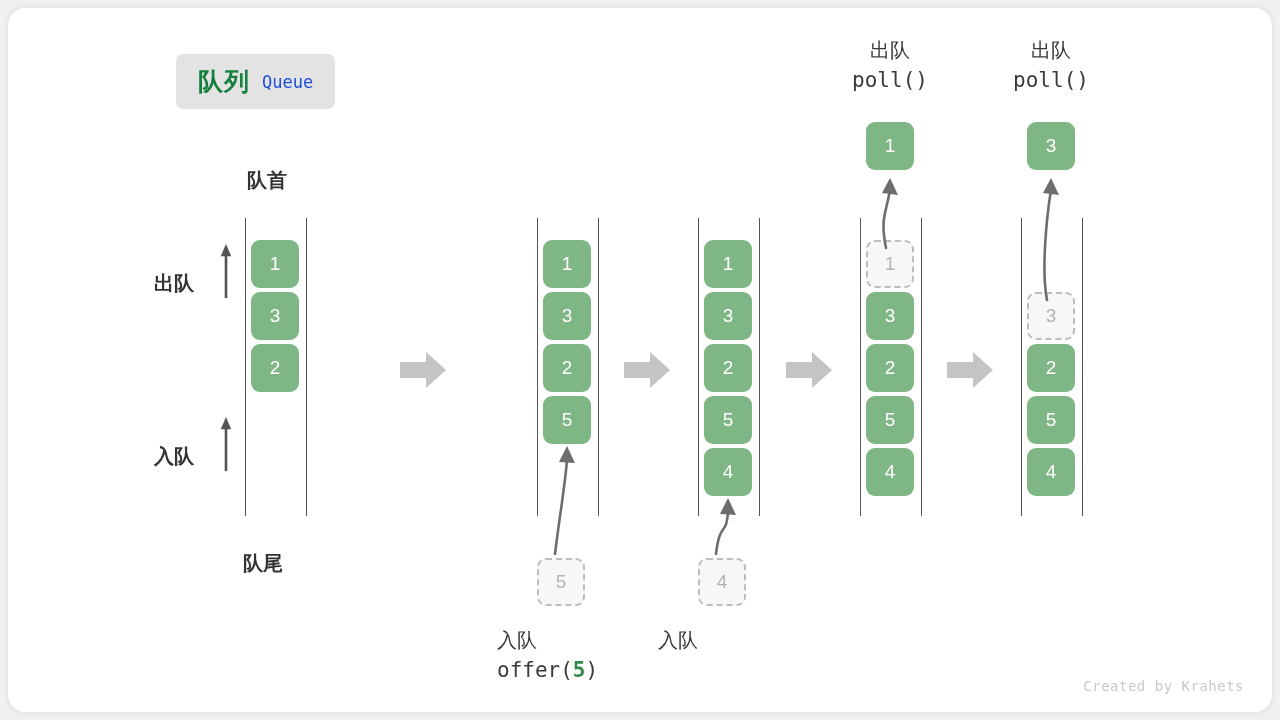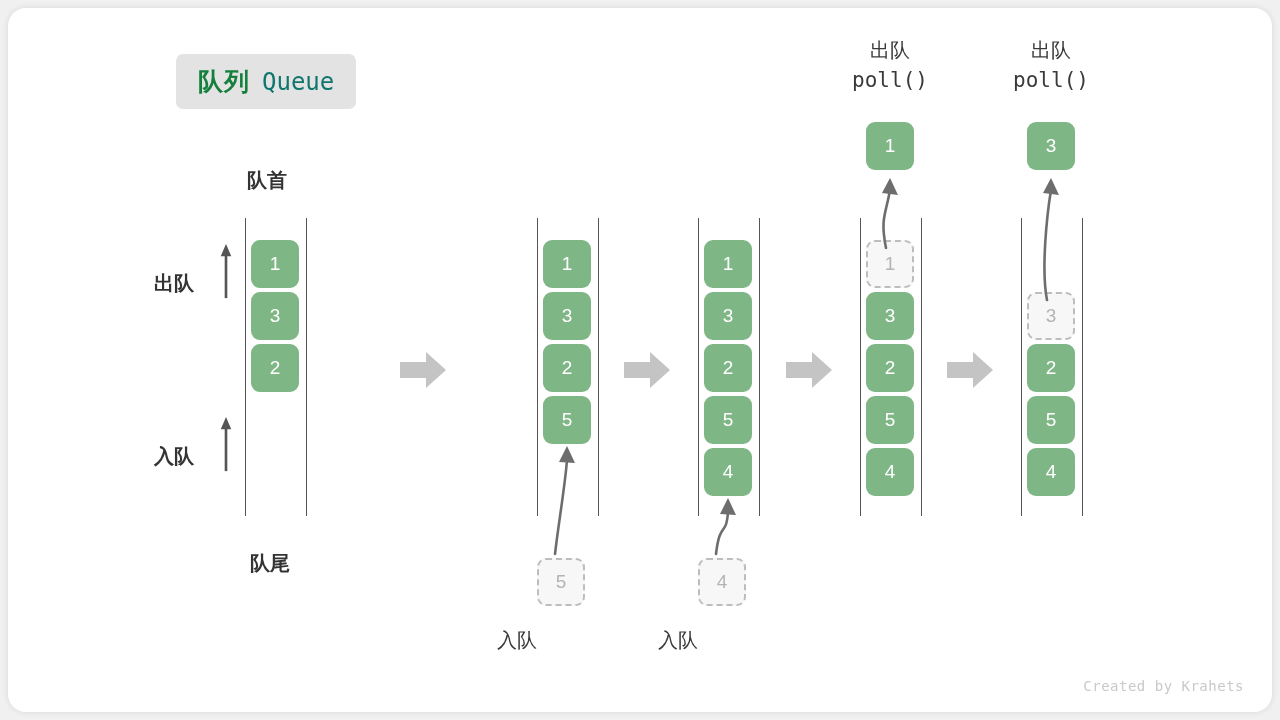--- a/index.html
+++ b/index.html
@@ -40,22 +40,22 @@
     gap: 12px;
   }
   #title-badge .t-cn {
     font-size: 25px;
     font-weight: bold;
     color: #15803d;
     letter-spacing: 1px;
   }
   #title-badge .t-en {
     font-family: "DejaVu Sans Mono", "Liberation Mono", monospace;
-    font-size: 24px;
-    color: #0f766e;
+    font-size: 17px;
+    color: #1d4ed8;
   }
 
   
   .cn-label {
     position: absolute;
     font-size: 20px;
     font-weight: bold;
     color: #333333;
     white-space: nowrap;
   }
@@ -139,21 +139,21 @@
 
 <div id="page">
   <div id="card">
 
     <div id="title-badge">
       <span class="t-cn">队列</span>
       <span class="t-en">Queue</span>
     </div>
 
     <div class="cn-label" style="left:239px; top:159px;">队首</div>
-    <div class="cn-label" style="left:242px; top:542px;">队尾</div>
+    <div class="cn-label" style="left:235px; top:542px;">队尾</div>
 
     <div class="cn-label" style="left:146px; top:262px;">出队</div>
     <div class="cn-label" style="left:146px; top:435px;">入队</div>
 
     <svg class="updir" style="left:211px; top:232px;" width="16" height="62" viewBox="0 0 16 62">
       <line x1="8" y1="62" x2="8" y2="10" stroke="#555555" stroke-width="3"></line>
       <polygon points="8,0 14,14 2,14" fill="#555555"></polygon>
     </svg>
     <svg class="updir" style="left:211px; top:405px;" width="16" height="62" viewBox="0 0 16 62">
       <line x1="8" y1="62" x2="8" y2="10" stroke="#555555" stroke-width="3"></line>
@@ -175,20 +175,21 @@
           <div class="cell" style="left: 535px; top: 284px;">3</div>
           <div class="cell" style="left: 535px; top: 336px;">2</div>
           <div class="cell" style="left: 535px; top: 388px;">5</div>
           <div class="cell ghost" style="left: 529px; top: 550px;">5</div>
           <svg class="curve" width="80" height="120" viewBox="0 0 80 120" style="left: 519px; top: 430px;">
             <path d="M 28 116 C 32 82, 38 48, 40 22" stroke="#6d6d6d" stroke-width="2.6" fill="none" stroke-linecap="round"></path>
             <polygon points="40,8 48,25 32,24" fill="#6d6d6d"></polygon>
           </svg>
           <div class="op-label" style="left: 489px; top: 618px; width: 150px; text-align: left;">
             <span class="op-cn">入队</span>
+            <span class="op-code">offer(<span class="op-arg">5</span>)</span>
           </div>
         </div>
         <div class="queue-col">
           <div class="rail" style="left: 690px; top: 210px; height: 298px;"></div>
           <div class="rail" style="left: 751px; top: 210px; height: 298px;"></div>
           <div class="cell" style="left: 696px; top: 232px;">1</div>
           <div class="cell" style="left: 696px; top: 284px;">3</div>
           <div class="cell" style="left: 696px; top: 336px;">2</div>
           <div class="cell" style="left: 696px; top: 388px;">5</div>
           <div class="cell" style="left: 696px; top: 440px;">4</div>

